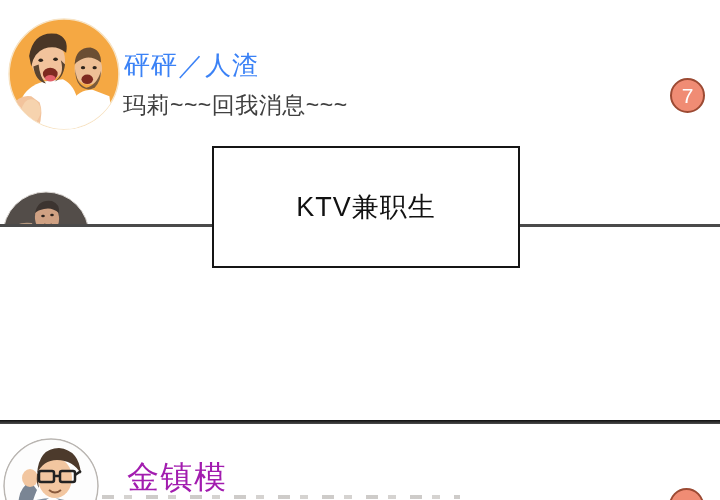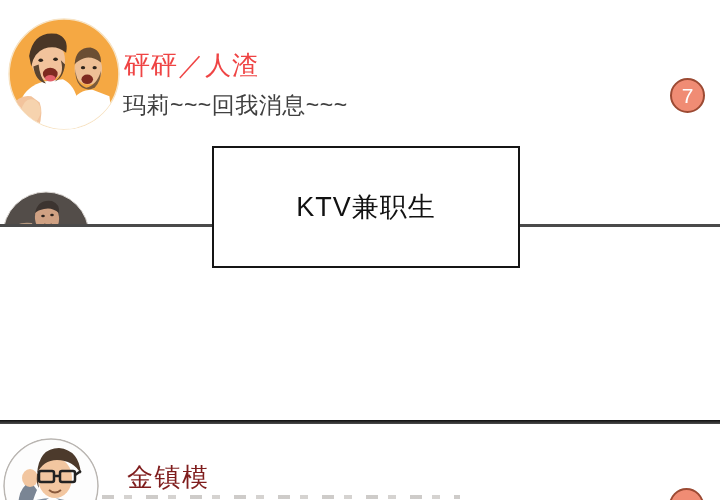--- a/index.html
+++ b/index.html
@@ -17,21 +17,21 @@
     position: absolute;
     border-radius: 50%;
     overflow: hidden;
   }
   .avatar svg { display: block; width: 100%; height: 100%; }
 
   .avatar-1 { left: 8px; top: 18px; width: 112px; height: 112px; }
 
   .row1-name {
     position: absolute; left: 124px; top: 50px;
-    font-size: 26px; line-height: 30px; color: #ef4444;
+    font-size: 26px; line-height: 30px; color: #3b82f6;
     letter-spacing: 1px; white-space: nowrap;
   }
   .row1-msg {
     position: absolute; left: 123px; top: 92px;
     font-size: 23px; line-height: 26px; color: #404040;
     letter-spacing: 0.5px; white-space: nowrap;
   }
 
   .badge {
     position: absolute;
@@ -79,21 +79,21 @@
   .narration-box .line {
     font-size: 27px; line-height: 39px; color: #111111;
     letter-spacing: 1px; text-align: center; white-space: nowrap;
   }
 
   
   .avatar-3 { left: 3px; top: 438px; width: 96px; height: 96px; }
 
   .row3-name {
     position: absolute; left: 127px; top: 462px;
-    font-size: 26px; line-height: 30px; color: #7f1d1d;
+    font-size: 32px; line-height: 30px; color: #a21caf;
     letter-spacing: 1.5px; white-space: nowrap;
   }
   
   .msg-sliver {
     position: absolute; left: 102px; top: 495px;
     width: 358px; height: 4px;
     background: repeating-linear-gradient(90deg,
       #c2bfbc 0px, #c2bfbc 12px,
       transparent 12px, transparent 22px,
       #cbc8c5 22px, #cbc8c5 30px,

